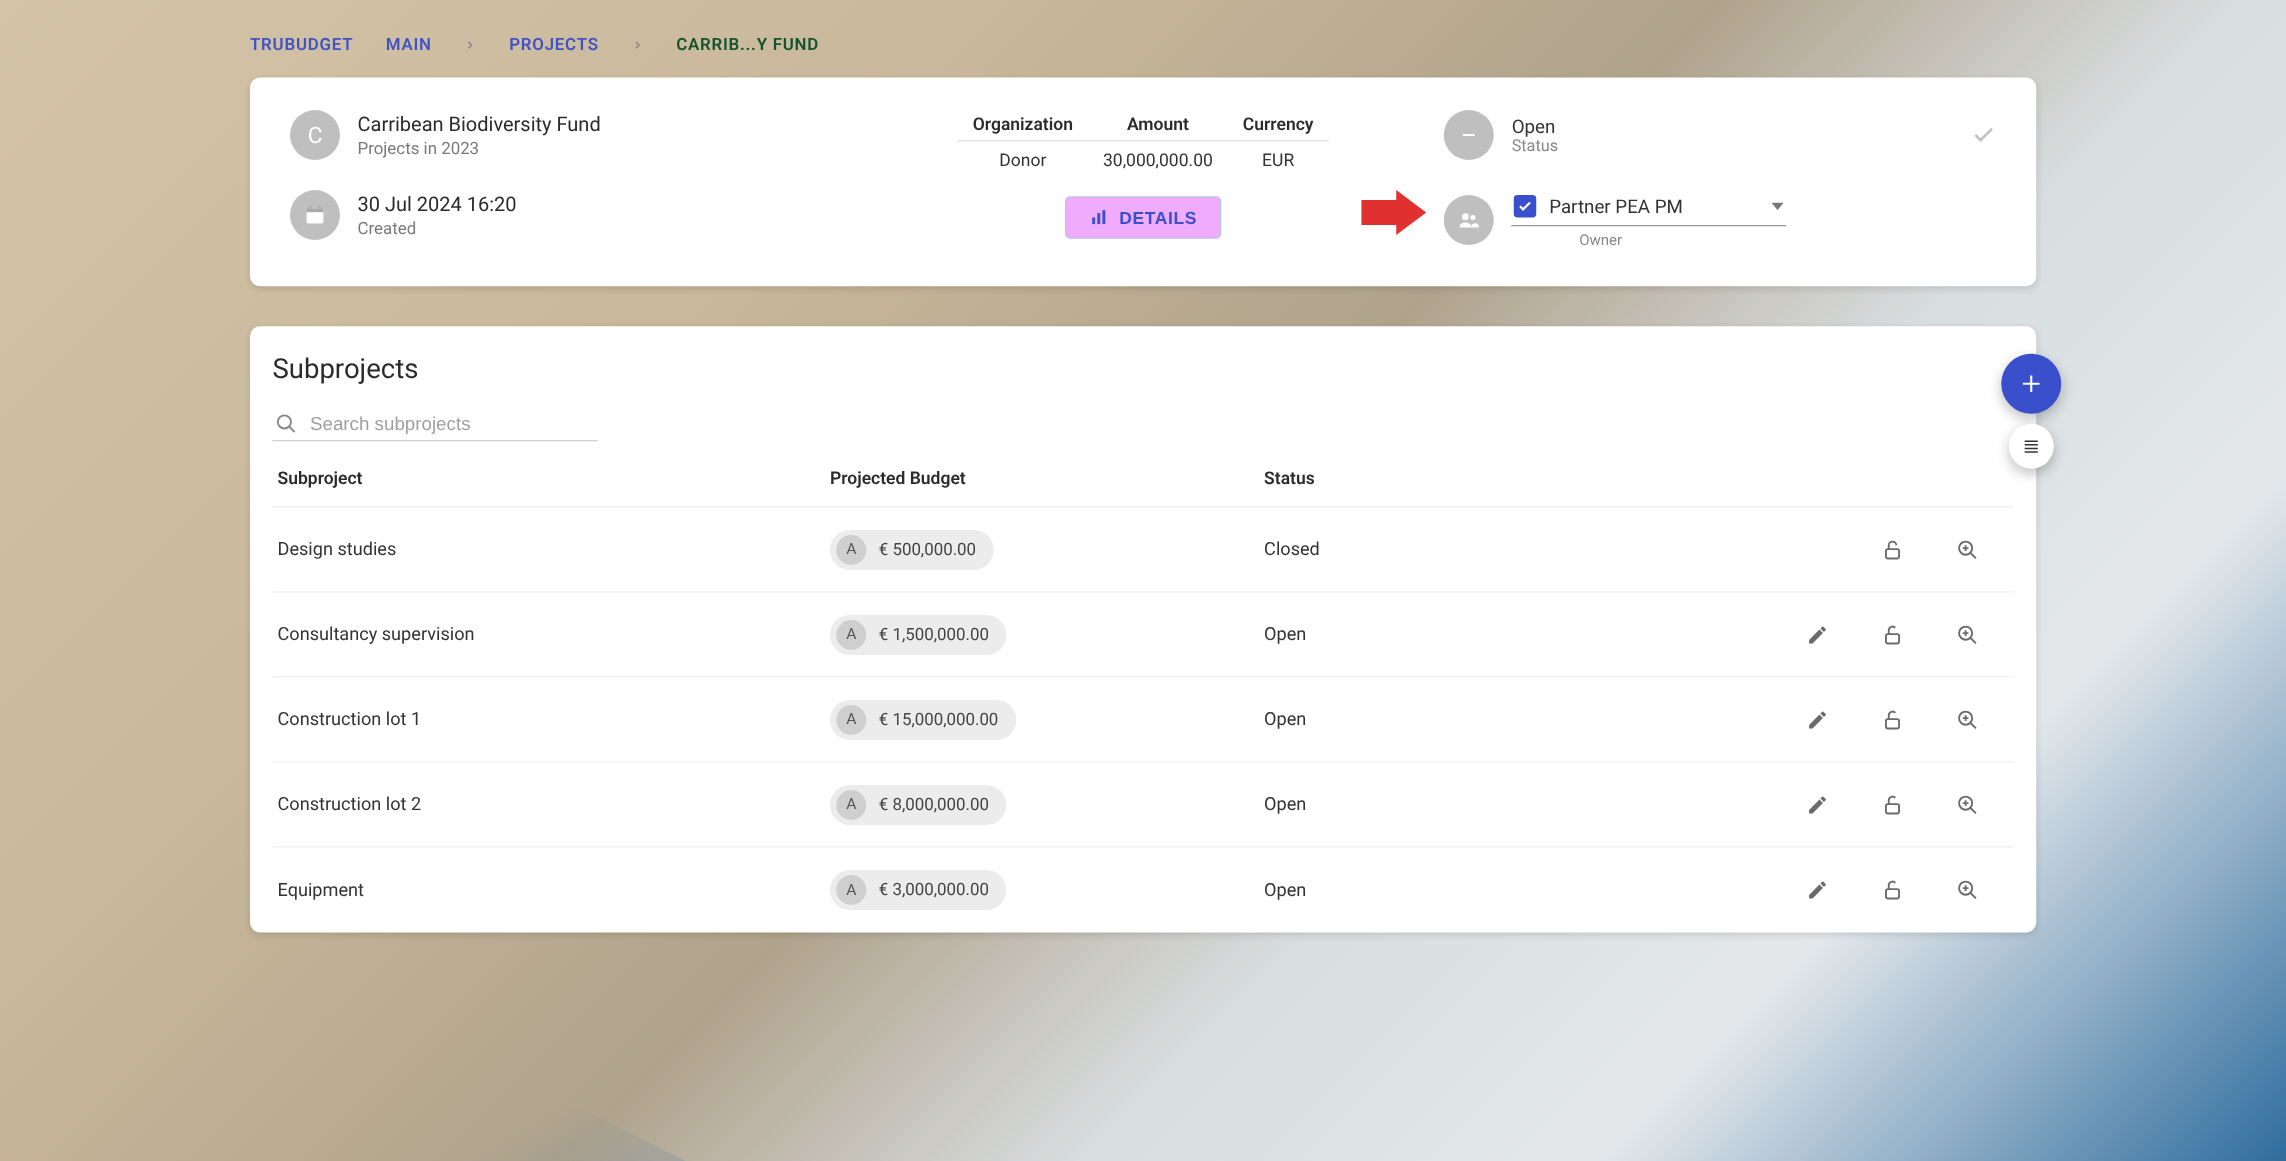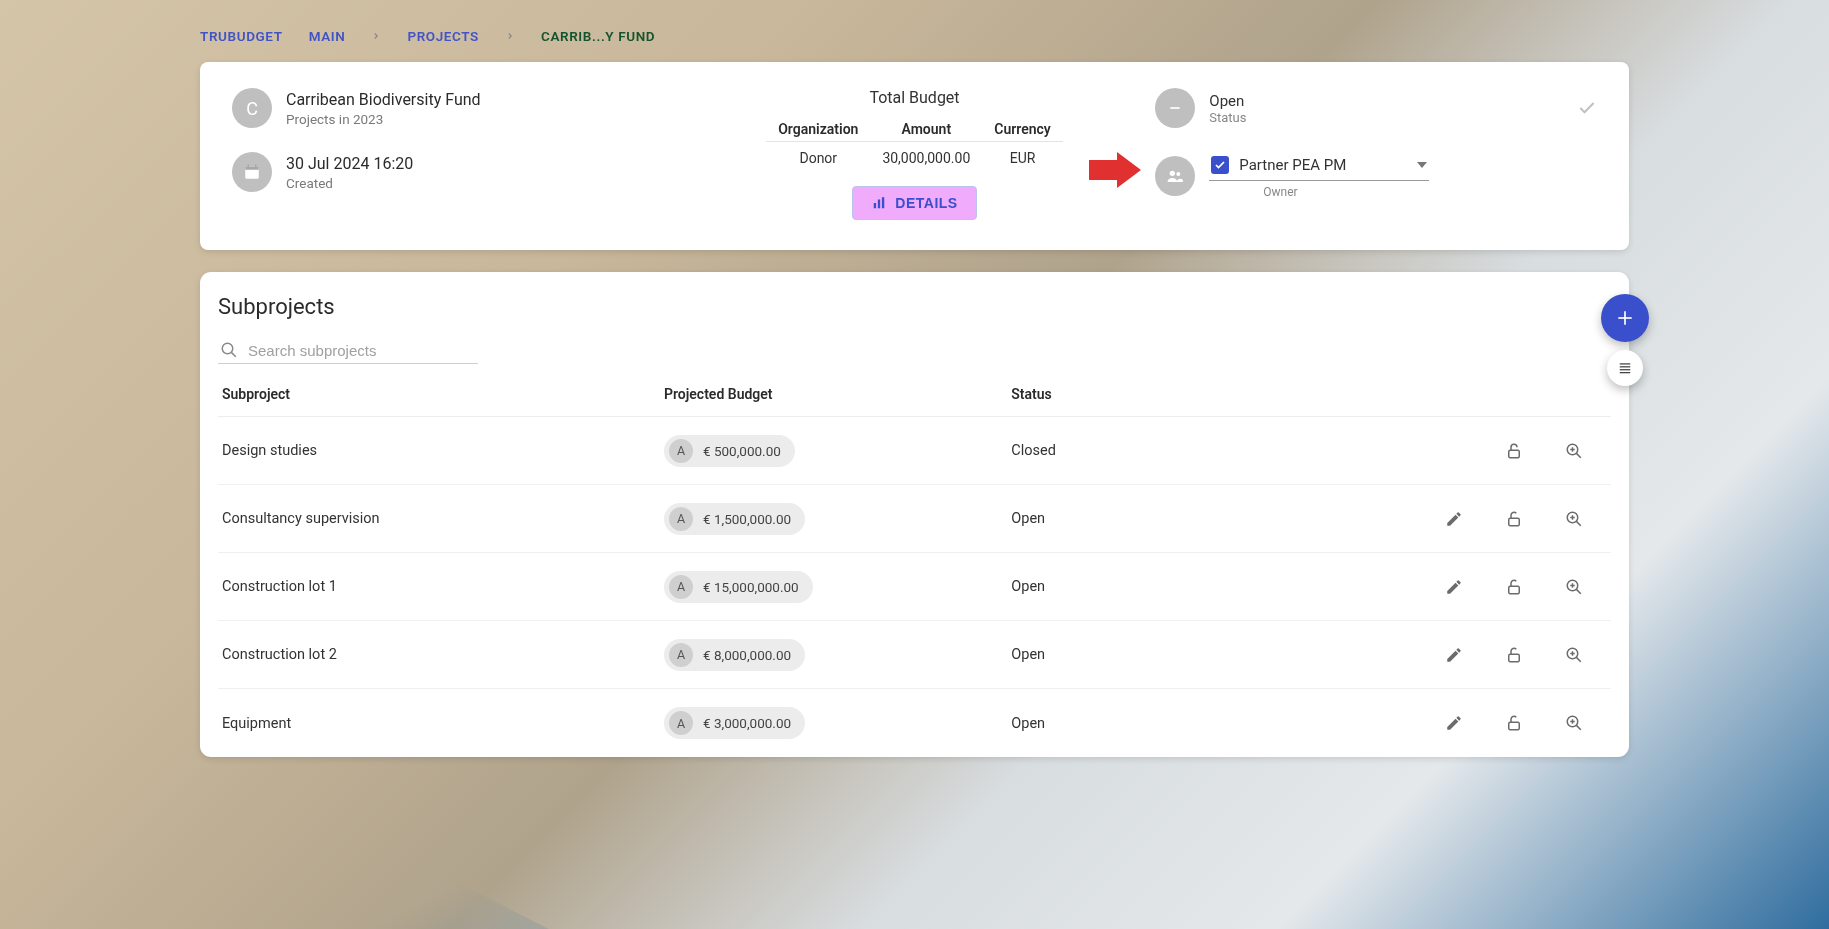--- a/index.html
+++ b/index.html
@@ -86,21 +86,21 @@
   width: 18px; height: 18px; background: #3a4fcb; border-radius: 3px;
   display: flex; align-items: center; justify-content: center; color:#fff;
 }
 .owner-name { font-size: 15px; color: #333; flex: 1; }
 .owner-label { font-size: 12px; color: #888; margin-top: 4px; margin-left: 54px; }
 .arrow-red {
   position: absolute; left: -66px; top: 0px;
 }
 
 
-.sub-card { margin-top: 22px; padding: 22px 18px 0 18px; position: relative; border-radius: 11px; }
+.sub-card { margin-top: 32px; padding: 22px 18px 0 18px; position: relative; }
 .sub-heading { font-size: 22px; color: #2b2b2b; margin-bottom: 18px; }
 .search-row { display: flex; align-items: center; gap: 10px; width: 260px; border-bottom: 1px solid #cfcfcf; padding: 4px 2px; margin-bottom: 22px; }
 .search-row input { border: none; outline: none; font-size: 15px; flex: 1; background: transparent; }
 .search-row input::placeholder { color: #a0a0a0; }
 
 .table { width: 100%; }
 .thead, .trow {
   display: grid;
   grid-template-columns: 1.4fr 1.1fr 1fr 280px;
   align-items: center;
@@ -179,21 +179,20 @@
             </svg>
         </div>
         <div>
           <div class="pc-title">30 Jul 2024 16:20</div>
           <div class="pc-sub">Created</div>
         </div>
       </div>
     </div>
 
     <div class="budget-block">
-      <div class="budget-title">Total Budget</div>
       <table class="budget-table">
         <thead>
             <tr>
           <th>Organization</th>
           <th>Amount</th>
           <th>Currency</th>
         </tr>
           </thead>
         <tbody>
             <tr>

